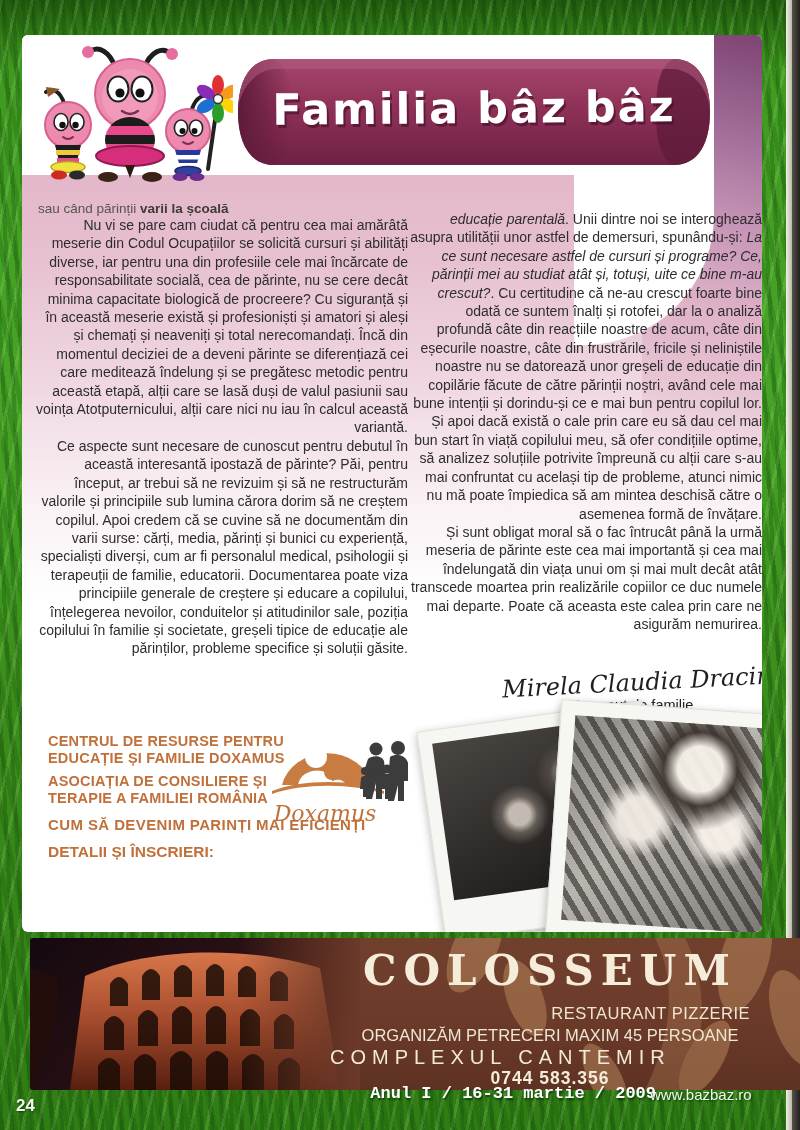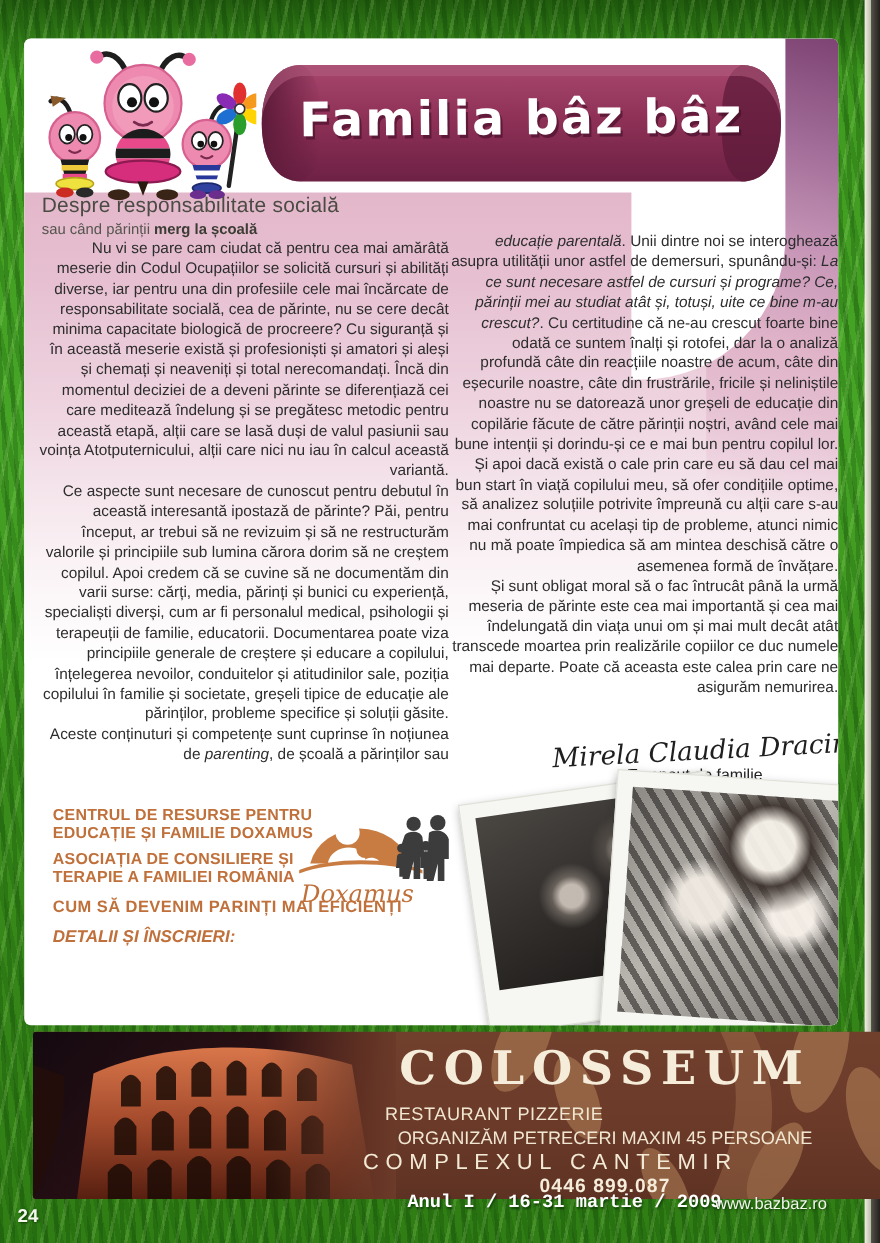--- a/index.html
+++ b/index.html
@@ -59,21 +59,21 @@
     transform:rotate(-3deg); white-space:nowrap; }
   .signature-title { position:absolute; left:500px; top:662px; width:220px; text-align:center;
     font-size:14.5px; color:#222; }
 
   
   .org { position:absolute; left:26px; top:698px; width:372px; color:#c0703a; }
   .org .small { font-size:14.5px; font-weight:bold; line-height:17px; letter-spacing:.2px; width:250px; }
   .org .gap { height:6px; }
   .org .big { font-size:18.5px; font-weight:bold; line-height:21px; margin-top:10px; }
   .org .med { font-size:15px; font-weight:bold; line-height:20px; margin-top:8px; letter-spacing:.4px; }
-  .org .det { font-size:15.5px; font-weight:bold; margin-top:8px;font-style:italic; }
+  .org .det { font-size:15.5px; font-weight:bold; margin-top:8px; }
 
   .doxamus-logo { position:absolute; left:246px; top:700px; width:120px; height:80px; }
   .doxamus-text { position:absolute; left:238px; top:752px; width:130px; text-align:center;
     font-family:"DejaVu Serif", serif; font-style:italic; font-size:22px; color:#c0703a;margin-top:14px; }
   .family-picto { position:absolute; left:336px; top:706px; width:58px; height:66px; }
 
   
   .photo { position:absolute; background:#f6f6f2; box-shadow:0 3px 8px rgba(40,40,40,.35);
     border:1px solid #e0e0d8; }
   .photo .inner { position:absolute; background:#333; }
@@ -94,21 +94,21 @@
       linear-gradient(135deg, #8d8a85 0%, #b8b4ae 45%, #7b7773 100%); }
 
   
   .ad { left:30px; top:938px; width:795px; height:152px; overflow:hidden; border-radius:3px;
     background:linear-gradient(180deg, #71402d 0%, #6b3a29 55%, #5e3223 100%); }
   .ad-photo { position:absolute; left:0; top:0; width:330px; height:152px; }
   .ad-leaves { position:absolute; right:0; top:0; width:470px; height:152px; opacity:.55; }
   .ad-title { position:absolute; left:320px; top:8px; width:400px; text-align:center;
     font-family:"DejaVu Serif", serif; font-weight:bold; font-size:42px; color:#f5ecd9;
     letter-spacing:7px; }
-  .ad-line1 { position:absolute; left:320px; top:66px; width:400px; text-align:left;
+  .ad-line1 { position:absolute; left:320px; top:66px; width:400px; text-align:right;
     font-size:16.5px; color:#f0e6d2; letter-spacing:.5px; }
   .ad-line2 { position:absolute; left:300px; top:88px; width:440px; text-align:center;
     font-size:16.5px; color:#f0e6d2; }
   .ad-line3 { position:absolute; left:300px; top:108px; width:440px; 
     font-size:20px; color:#f3ead6; letter-spacing:6px; }
   .ad-phone { position:absolute; left:320px; top:130px; width:400px; text-align:center;
     font-size:17.5px; font-weight:bold; color:#f5ecd9; letter-spacing:1px; }
 
   
   .page-num { left:16px; top:1096px; font-size:17px; font-weight:bold; color:#f4f8ee;
@@ -220,27 +220,25 @@
           </linearGradient>
         </defs>
         <path d="M46,10 C22,10 10,32 10,63 C10,94 22,116 46,116 L446,116 C470,116 482,94 482,63 C482,32 470,10 446,10 Z" fill="url(#barrel)"></path>
         <path d="M46,10 C22,10 10,32 10,63 C10,94 22,116 46,116 C60,110 64,90 64,63 C64,36 60,16 46,10 Z" fill="url(#barrelEnd)"></path>
         <path d="M446,10 C470,10 482,32 482,63 C482,94 470,116 446,116 C432,110 428,90 428,63 C428,36 432,16 446,10 Z" fill="#5e1b3a" opacity="0.75"></path>
         <path d="M46,10 L446,10 C470,10 482,32 482,63 C482,45 468,22 446,20 L46,20 C24,22 10,45 10,63 C10,32 22,10 46,10 Z" fill="#b25c80" opacity="0.55"></path>
       </svg>
       <div class="banner-text">Familia bâz bâz</div>
     </div>
 
-    <div class="subtitle1">Despre responsabilitate socială</div>
-    <div class="subtitle2"><span>sau când părinții </span><b>merg la școală</b></div>
+    <div class="subtitle2"><span>sau când părinții </span><b>varii la școală</b></div>
 
     <div class="colL">
       <p>Nu vi se pare cam ciudat că pentru cea mai amărâtă meserie din Codul Ocupațiilor se solicită cursuri și abilități diverse, iar pentru una din profesiile cele mai încărcate de responsabilitate socială, cea de părinte, nu se cere decât minima capacitate biologică de procreere? Cu siguranță și în această meserie există și profesioniști și amatori și aleși și chemați și neaveniți și total nerecomandați. Încă din momentul deciziei de a deveni părinte se diferențiază cei care meditează îndelung și se pregătesc metodic pentru această etapă, alții care se lasă duși de valul pasiunii sau voința Atotputernicului, alții care nici nu iau în calcul această variantă.</p>
       <p>Ce aspecte sunt necesare de cunoscut pentru debutul în această interesantă ipostază de părinte? Păi, pentru început, ar trebui să ne revizuim și să ne restructurăm valorile și principiile sub lumina cărora dorim să ne creștem copilul. Apoi credem că se cuvine să ne documentăm din varii surse: cărți, media, părinți și bunici cu experiență, specialiști diverși, cum ar fi personalul medical, psihologii și terapeuții de familie, educatorii. Documentarea poate viza principiile generale de creștere și educare a copilului, înțelegerea nevoilor, conduitelor și atitudinilor sale, poziția copilului în familie și societate, greșeli tipice de educație ale părinților, probleme specifice și soluții găsite.</p>
-      <p><span>Aceste conținuturi și competențe sunt cuprinse în noțiunea de </span><i>parenting</i><span>, de școală a părinților sau</span></p>
     </div>
 
     <div class="colR">
       <p><i>educație parentală</i><span>. Unii dintre noi se interoghează asupra utilității unor astfel de demersuri, spunându-și: </span><i>La ce sunt necesare astfel de cursuri și programe? Ce, părinții mei au studiat atât și, totuși, uite ce bine m-au crescut?</i><span>. Cu certitudine că ne-au crescut foarte bine odată ce suntem înalți și rotofei, dar la o analiză profundă câte din reacțiile noastre de acum, câte din eșecurile noastre, câte din frustrările, fricile și neliniștile noastre nu se datorează unor greșeli de educație din copilărie făcute de către părinții noștri, având cele mai bune intenții și dorindu-și ce e mai bun pentru copilul lor. Și apoi dacă există o cale prin care eu să dau cel mai bun start în viață copilului meu, să ofer condițiile optime, să analizez soluțiile potrivite împreună cu alții care s-au mai confruntat cu același tip de probleme, atunci nimic nu mă poate împiedica să am mintea deschisă către o asemenea formă de învățare.</span></p>
       <p>Și sunt obligat moral să o fac întrucât până la urmă meseria de părinte este cea mai importantă și cea mai îndelungată din viața unui om și mai mult decât atât transcede moartea prin realizările copiilor ce duc numele mai departe. Poate că aceasta este calea prin care ne asigurăm nemurirea.</p>
     </div>
 
     <div class="signature">Mirela Claudia Dracinschi</div>
     <div class="signature-title">Terapeut de familie</div>
 
@@ -339,20 +337,20 @@
         <ellipse cx="440" cy="80" rx="22" ry="50" transform="rotate(-18 440 80)"></ellipse>
         <ellipse cx="350" cy="120" rx="18" ry="42" transform="rotate(30 350 120)"></ellipse>
         <ellipse cx="250" cy="140" rx="16" ry="38" transform="rotate(-28 250 140)"></ellipse>
         <path d="M300,0 C320,40 320,90 290,152 L330,152 C355,90 350,40 330,0 Z" opacity="0.6"></path>
       </svg>
     </div>
     <div class="ad-title">COLOSSEUM</div>
     <div class="ad-line1">RESTAURANT PIZZERIE</div>
     <div class="ad-line2">ORGANIZĂM PETRECERI MAXIM 45 PERSOANE</div>
     <div class="ad-line3">COMPLEXUL CANTEMIR</div>
-    <div class="ad-phone">0446 899.087</div>
+    <div class="ad-phone">0744 583.356</div>
   </div>
 
   <div class="abs page-num">24</div>
   <div class="abs issue">Anul I / 16-31 martie / 2009</div>
   <div class="abs website">www.bazbaz.ro</div>
 
 </div>
 
 </body></html>

